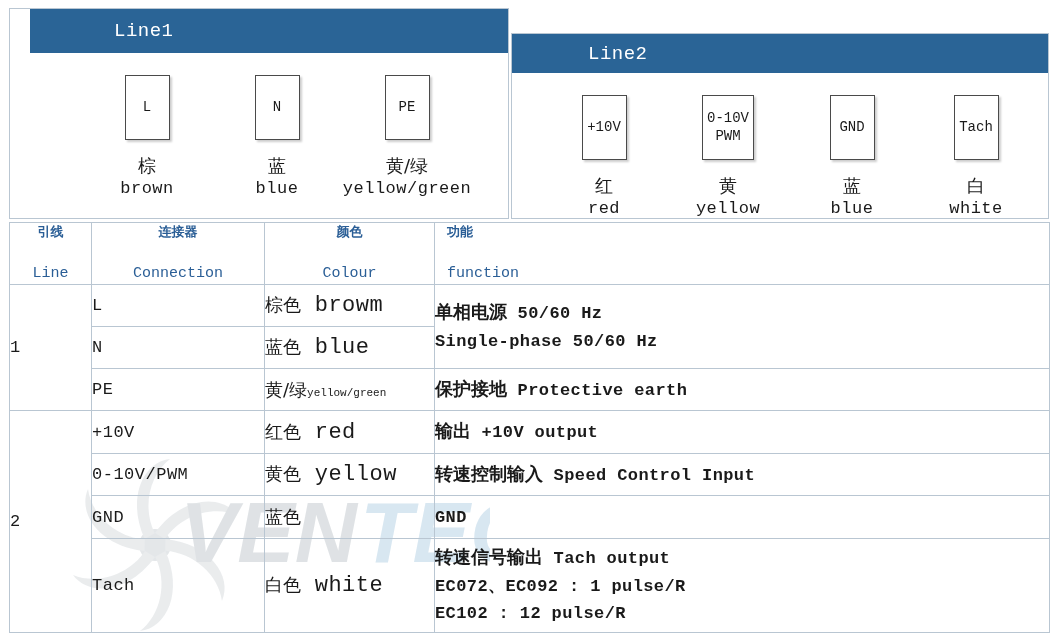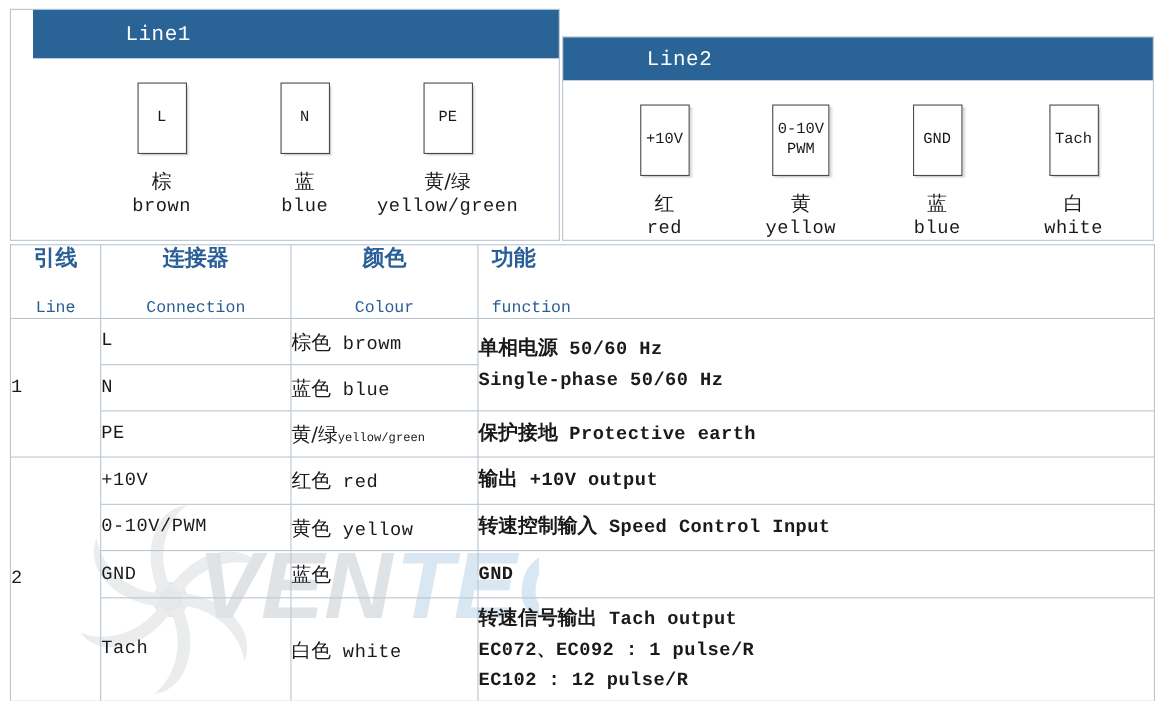--- a/index.html
+++ b/index.html
@@ -124,21 +124,21 @@
   }
   #wire-table th {
     height: 62px;
     color: #2a5e96;
     font-weight: normal;
     text-align: left;
   }
   .th-inner { padding-left: 12px; line-height: 1.18; }
   .th-inner.center { text-align: center; padding-left: 0; }
   .th-cn {
-    font-size: 20px; font-weight: bold;
+    font-size: 13px; font-weight: bold;
     font-family: "DejaVu Sans", "Liberation Sans", sans-serif;
   }
   .th-en {
     font-size: 15px;
     font-family: "Liberation Mono", "DejaVu Sans Mono", monospace;
     margin-top: 25px;
   }
 
   .c-line  { width: 82px;  text-align: center; }
   .c-conn  { width: 173px; text-align: center; }
@@ -154,21 +154,21 @@
     font-family: "Liberation Mono", "DejaVu Sans Mono", monospace;
     font-size: 17px;
   }
   .cell-colour {
     font-size: 18px;
     font-family: "DejaVu Sans", "Liberation Sans", sans-serif;
     white-space: nowrap;
   }
   .cell-colour .en {
     font-family: "Liberation Mono", "DejaVu Sans Mono", monospace;
-    font-size: 17px;
+    font-size: 22px;
     letter-spacing: .5px;
   }
   .cell-colour .en.tiny {
     font-size: 11px;
     letter-spacing: 0;
   }
   .cell-func {
     padding-left: 13px;
     font-size: 18px;
     font-family: "DejaVu Sans", "Liberation Sans", sans-serif;

